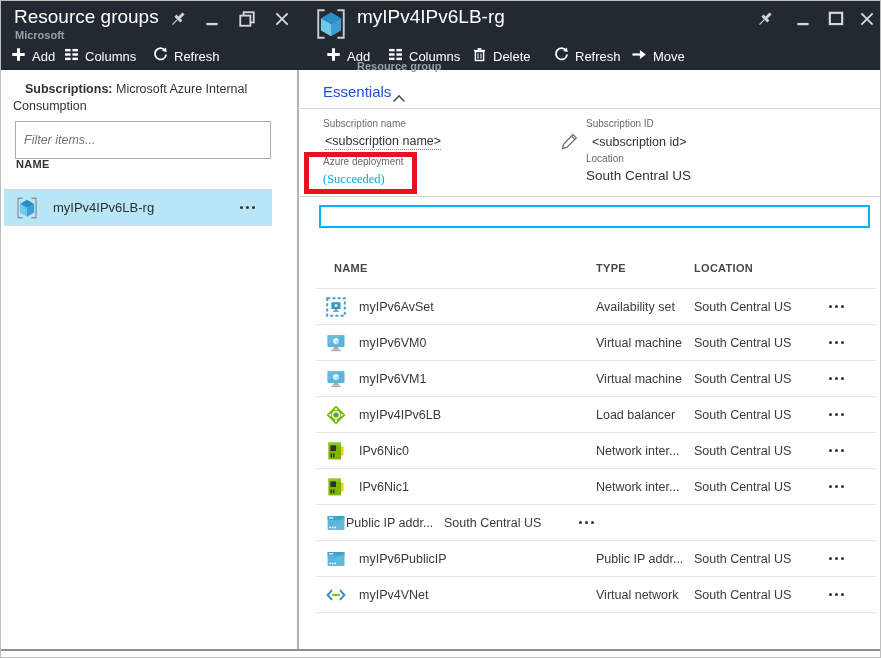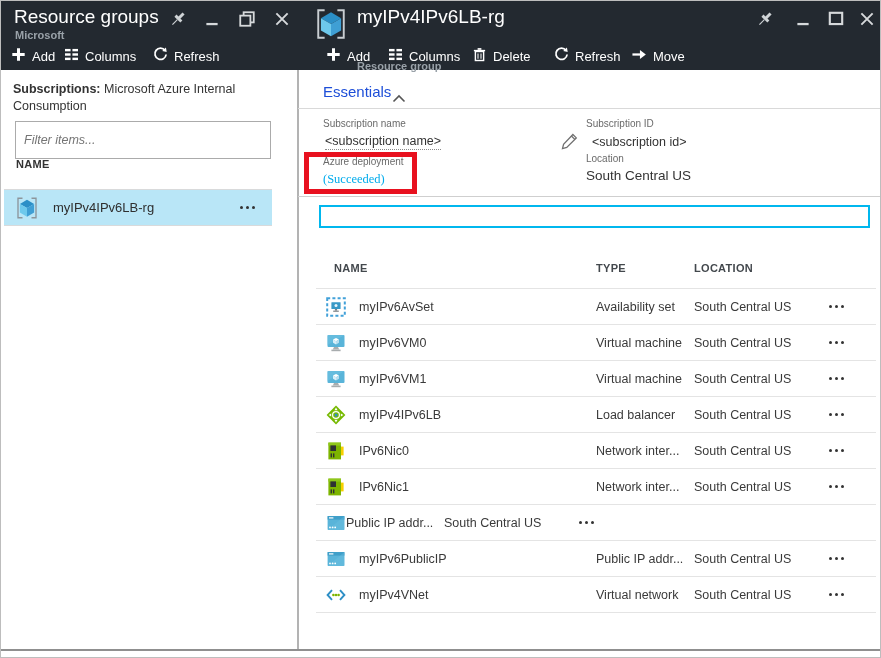--- a/index.html
+++ b/index.html
@@ -19,21 +19,21 @@
   .winbtn { position:absolute; top:9px; width:18px; height:18px; cursor:pointer; }
   .tbar-item { position:absolute; top:44px; height:22px; display:flex; align-items:center;
                color:#ffffff; font-size:13px; cursor:pointer; }
   .tbar-item svg { margin-right:6px; }
   .hdr-cube { position:absolute; left:313px; top:6px; width:34px; height:34px; }
 
   
   .vdivider { position:absolute; left:296px; top:69px; width:2px; height:580px; background:#b3b3b3; }
   .subs-line { position:absolute; left:12px; top:80px; width:268px; font-size:12.5px;
                color:#333; line-height:17px; }
-  .subs-line b { font-weight:700; }
+  .subs-line b { font-weight:700;margin-left:12px; }
   .filter1 { position:absolute; left:14px; top:120px; width:256px; height:23px;
              border:1px solid #ababab; font-size:12.5px; font-style:italic; color:#555;
              padding:18px 8px; outline:none; font-family:inherit; }
   .name-hdr-left { position:absolute; left:15px; top:157px; font-size:11px; font-weight:700;
                    color:#333; letter-spacing:.3px; }
   .rg-row { position:absolute; left:3px; top:188px; width:268px; height:37px; background:#b9e6f7;
             border-top:1px solid #d9dadb; border-bottom:1px solid #d9dadb;
             display:flex; align-items:center; cursor:pointer; }
   .rg-row svg { margin-left:11px; }
   .rg-row .rg-name { margin-left:14px; font-size:13px; color:#2f2f2f; }

